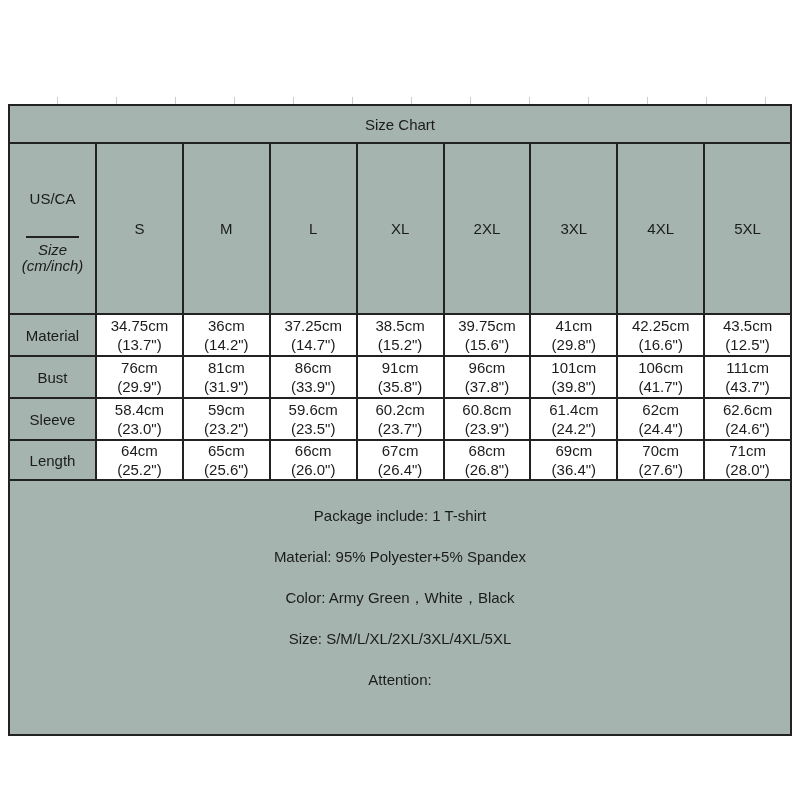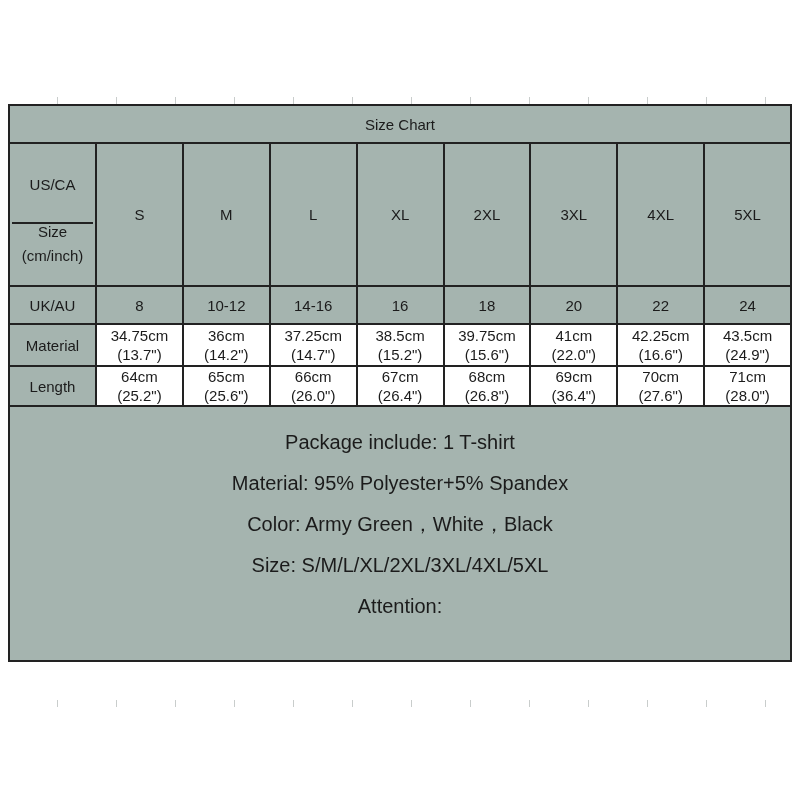--- a/index.html
+++ b/index.html
@@ -36,37 +36,37 @@
     background: var(--green);
     white-space: pre-line;
     line-height: 19px;
   }
   td.title-cell {
     background: #ffffff;
     height: 38px;
     font-size: 15px;
   }
   td.hdr-size { height: 82px; font-size: 15px; }
-  td.hdr-corner { padding: 2px; }
+  td.hdr-corner { padding: 16px; }
   .corner-top { height: 38px; display: flex; align-items: center; justify-content: center; }
   .corner-bottom { height: 42px; display: flex; align-items: center; justify-content: center;
-                   border-top: 2px solid var(--border); line-height: 24px; }
+                   border-top: 2px solid var(--border); line-height: 16px; font-style: italic; }
   tr.conv-row td { height: 38px; }
   tr.meas-row td { height: 42px; }
   tr.meas-row td.val { background: #ffffff; }
   tr.len-row td { height: 40px; }
   td.notes-cell {
     background: #ffffff;
     text-align: left;
     vertical-align: top;
     padding: 5px 7px;
     height: 154px;
     white-space: normal;
   }
-  .note-line { line-height: 22px; font-size: 20px; }
+  .note-line { line-height: 22px; font-size: 15px; }
 </style>
 </head>
 <body>
 
 <div class="page">
 
   <div class="tick top" style="left:57px"></div>
   <div class="tick top" style="left:116px"></div>
   <div class="tick top" style="left:175px"></div>
   <div class="tick top" style="left:234px"></div>
@@ -120,56 +120,83 @@
       <td class="hdr-size">S</td>
       <td class="hdr-size">M</td>
       <td class="hdr-size">L</td>
       <td class="hdr-size">XL</td>
       <td class="hdr-size">2XL</td>
       <td class="hdr-size">3XL</td>
       <td class="hdr-size">4XL</td>
       <td class="hdr-size">5XL</td>
     </tr>
 
-    <tr class="conv-row">
-      <td>UK/AU</td>
-      <td>8</td>
-      <td>10-12</td>
-      <td>14-16</td>
-      <td>16</td>
-      <td>18</td>
-      <td>20</td>
-      <td>22</td>
-      <td>24</td>
-    </tr>
 
 
 
     <tr class="meas-row">
       <td>Material</td>
       <td class="val">34.75cm
 (13.7")</td>
       <td class="val">36cm
 (14.2")</td>
       <td class="val">37.25cm
 (14.7")</td>
       <td class="val">38.5cm
 (15.2")</td>
       <td class="val">39.75cm
 (15.6")</td>
       <td class="val">41cm
-(22.0")</td>
+(29.8")</td>
       <td class="val">42.25cm
 (16.6")</td>
       <td class="val">43.5cm
-(24.9")</td>
-    </tr>
-
-
-
+(12.5")</td>
+    </tr>
+
+    <tr class="meas-row">
+      <td>Bust</td>
+      <td class="val">76cm
+(29.9")</td>
+      <td class="val">81cm
+(31.9")</td>
+      <td class="val">86cm
+(33.9")</td>
+      <td class="val">91cm
+(35.8")</td>
+      <td class="val">96cm
+(37.8")</td>
+      <td class="val">101cm
+(39.8")</td>
+      <td class="val">106cm
+(41.7")</td>
+      <td class="val">111cm
+(43.7")</td>
+    </tr>
+
+
+    <tr class="meas-row">
+      <td>Sleeve</td>
+      <td class="val">58.4cm
+(23.0")</td>
+      <td class="val">59cm
+(23.2")</td>
+      <td class="val">59.6cm
+(23.5")</td>
+      <td class="val">60.2cm
+(23.7")</td>
+      <td class="val">60.8cm
+(23.9")</td>
+      <td class="val">61.4cm
+(24.2")</td>
+      <td class="val">62cm
+(24.4")</td>
+      <td class="val">62.6cm
+(24.6")</td>
+    </tr>
 
     <tr class="meas-row len-row">
       <td>Length</td>
       <td class="val">64cm
 (25.2")</td>
       <td class="val">65cm
 (25.6")</td>
       <td class="val">66cm
 (26.0")</td>
       <td class="val">67cm

